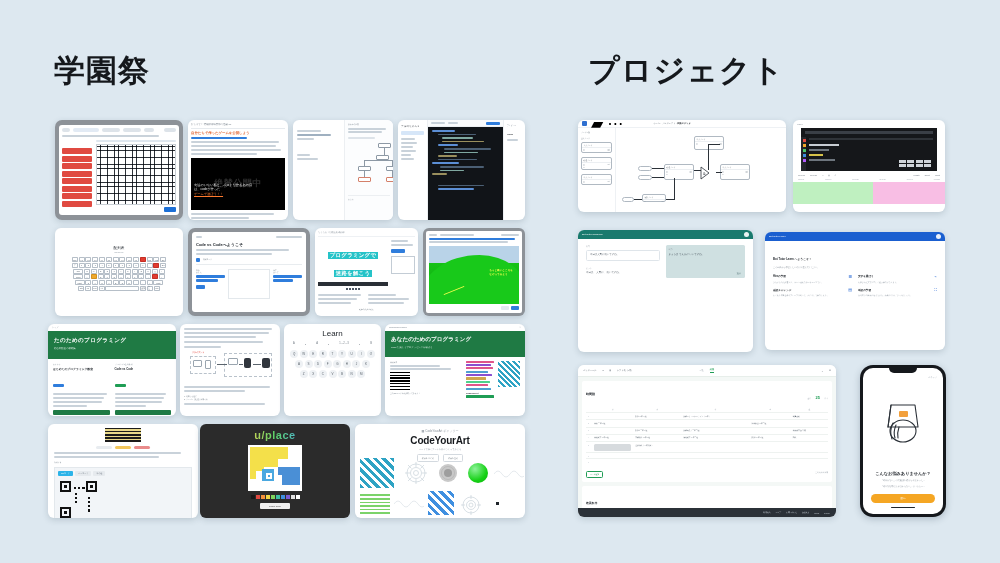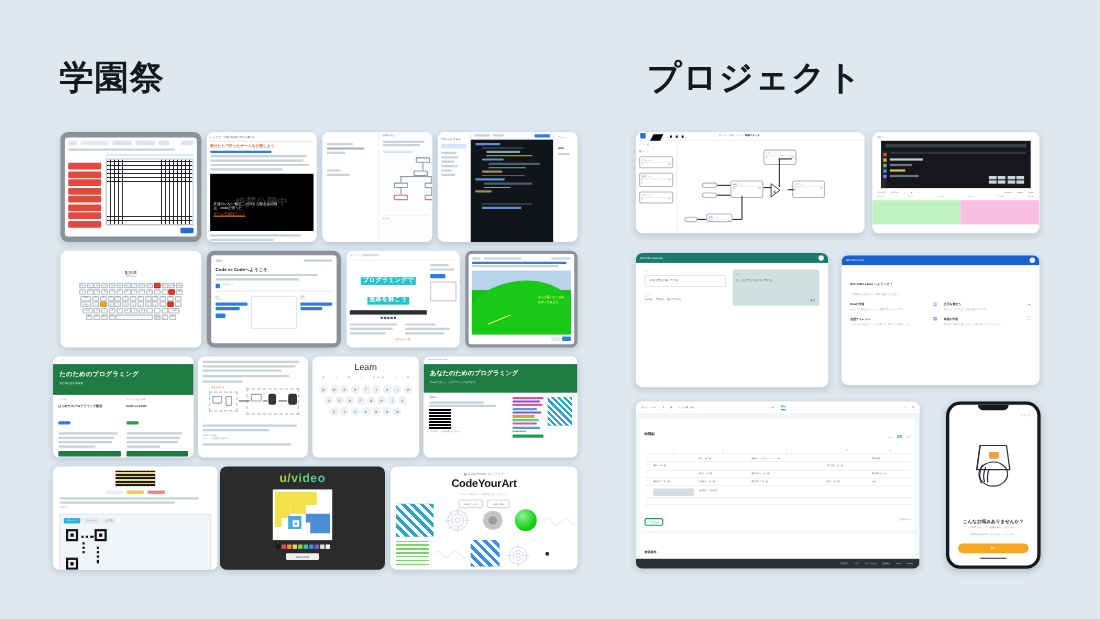--- a/index.html
+++ b/index.html
@@ -781,21 +781,21 @@
           <i></i>
           <i></i>
           <i></i>
         </div>
     </div>
   </div>
 
 </div>
 
 <div class="card" id="L14">
-  <div class="logo">u/video</div>
+  <div class="logo">u/place</div>
   <div class="canvas">
     <svg width="54" height="46" viewBox="0 0 54 46">
       <rect width="54" height="46" fill="#ffffff"></rect>
       <path d="M2 2 H40 V14 H30 V22 H16 V14 H2 Z" fill="#f4e04a"></path>
       <path d="M2 14 H16 V26 H8 V34 H2 Z" fill="#f4e04a"></path>
       <path d="M14 24 H26 V36 H14 Z" fill="#4aa8e0"></path>
       <path d="M30 22 H52 V40 H34 V30 H30 Z" fill="#4a8fd6"></path>
       <path d="M18 28 H24 V34 H18 Z" fill="#ffffff"></path>
       <path d="M20 30 H22 V32 H20 Z" fill="#4aa8e0"></path>
       <path d="M2 38 H16 V46 H2 Z" fill="#ffffff"></path>

